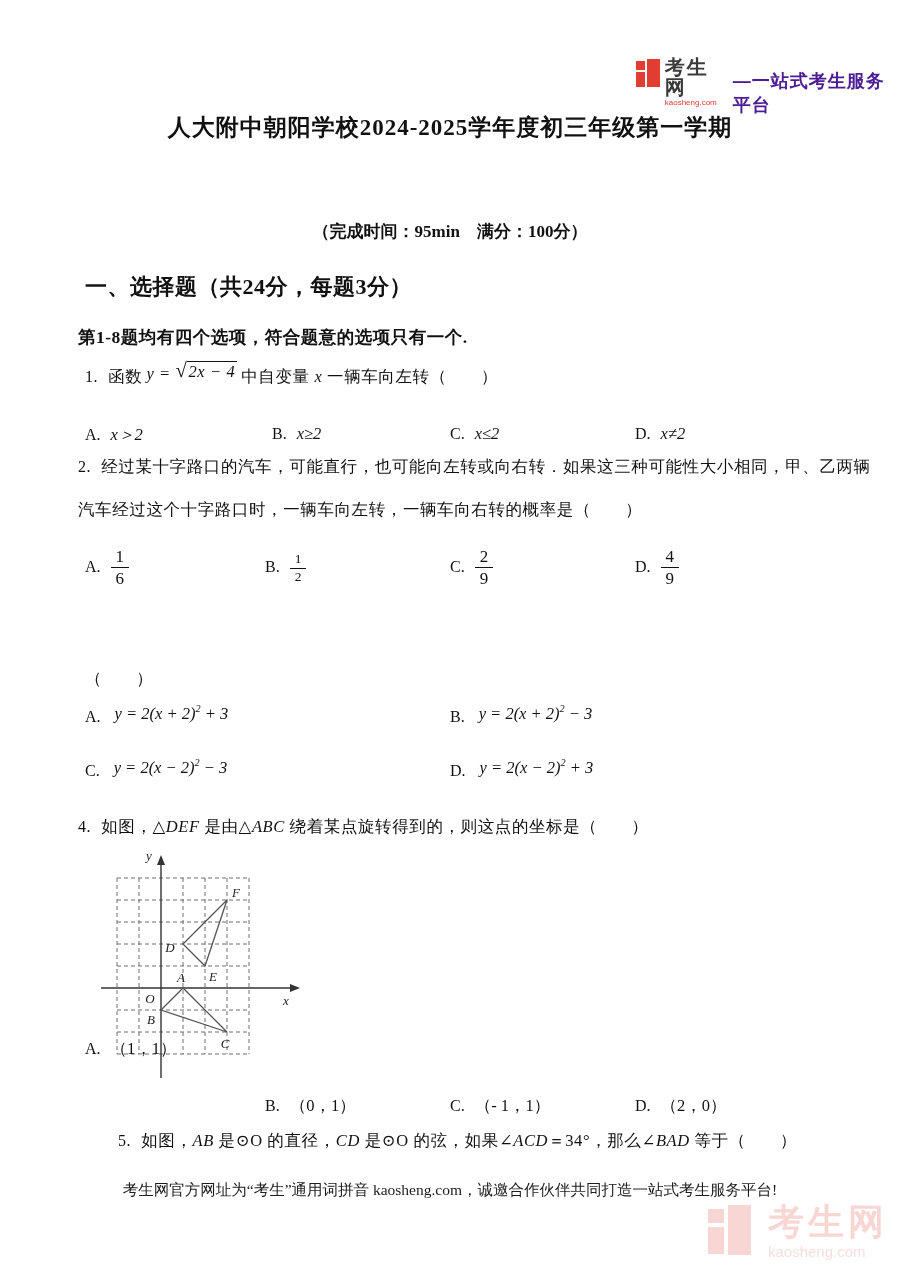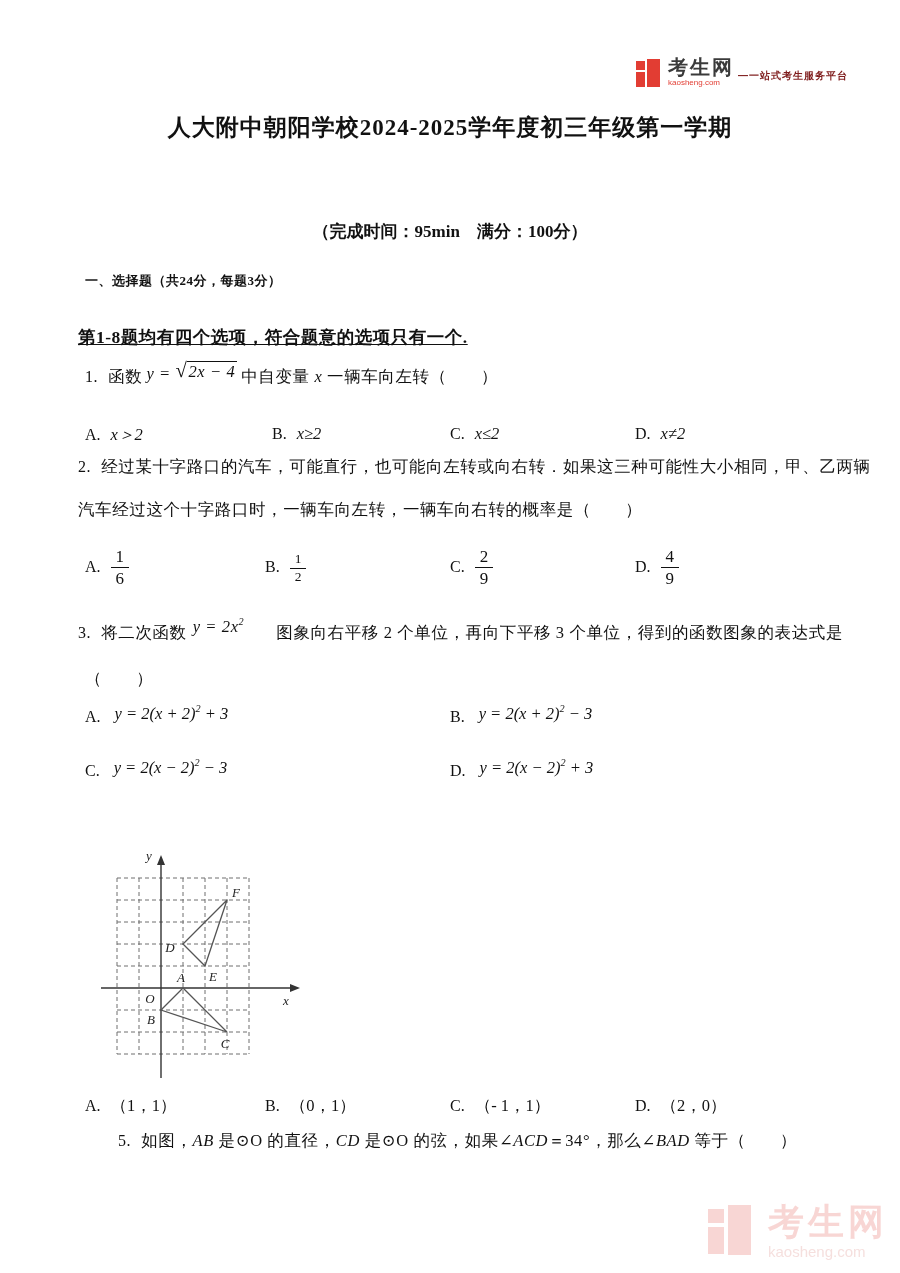--- a/index.html
+++ b/index.html
@@ -5,21 +5,21 @@
   html,body{margin:0;padding:0;background:#888;}
   .page{
     position:relative;width:900px;height:1273px;margin:0 auto;background:#ffffff;
     font-family:"Liberation Serif","DejaVu Serif",serif;color:#111;overflow:hidden;
   }
   .abs{position:absolute;white-space:nowrap;}
   .center{left:0;width:900px;text-align:center;}
   .title{font-size:23px;font-weight:bold;letter-spacing:1px;}
   .subtitle{font-size:23px;font-weight:bold;letter-spacing:2px;}
   .meta{font-size:17px;font-weight:bold;}
-  .sec-head{font-size:13px;font-weight:bold;letter-spacing:0.5px;}
+  .sec-head{font-size:22px;font-weight:bold;letter-spacing:0.5px;}
   .note{font-size:17.5px;font-weight:bold;letter-spacing:0.5px;}
   .qtext{font-size:16.5px;letter-spacing:0.6px;}
   .qnum{font-size:16px;margin-right:10px;}
   .mi{font-style:italic;font-family:"Liberation Serif","DejaVu Serif",serif;}
   .opt-label{font-size:16px;margin-right:10px;}
   .opt{font-size:16.5px;}
   
   .sqrt{display:inline-block;transform:translateY(-2px);}
   .sqrt-sym{font-size:1.25em;font-style:normal;}
   .radicand{border-top:1.4px solid #111;padding:0 2px 0 1px;font-style:italic;}
@@ -33,21 +33,21 @@
   .raised-sm{display:inline-block;transform:translateY(-3px);margin:0 4px;}
   
   .logo{position:absolute;left:636px;top:57px;display:flex;align-items:flex-start;}
   .logo-mark{position:relative;width:27px;height:32px;margin-right:5px;}
   .logo-mark .b1{position:absolute;left:0;top:4px;width:9px;height:9px;background:#e23d33;}
   .logo-mark .b2{position:absolute;left:0;top:15px;width:9px;height:15px;background:#e23d33;}
   .logo-mark .b3{position:absolute;left:11px;top:2px;width:13px;height:28px;background:#e23d33;}
   .logo-brand{display:flex;flex-direction:column;line-height:1;}
   .logo-name{font-size:20px;font-weight:bold;color:#3a3a3a;letter-spacing:2px;font-family:"Liberation Sans","DejaVu Sans",sans-serif;}
   .logo-domain{font-size:8px;color:#e23d33;margin-top:2px;font-family:"Liberation Sans","DejaVu Sans",sans-serif;}
-  .logo-tagline{font-size:10px;font-weight:bold;color:#7f1d1d;margin:12px 0 0 4px;letter-spacing:1px;font-family:"Liberation Sans","DejaVu Sans",sans-serif;}
+  .logo-tagline{font-size:18px;font-weight:bold;color:#4c1d95;margin:12px 0 0 10px;letter-spacing:1px;font-family:"Liberation Sans","DejaVu Sans",sans-serif;}
   
   .footer{font-size:15.5px;color:#1c1c1c;}
   
   .wm{position:absolute;right:12px;top:1202px;display:flex;align-items:center;opacity:0.55;}
   .wm-mark{position:relative;width:52px;height:58px;margin-right:8px;}
   .wm-mark .b1{position:absolute;left:0;top:7px;width:16px;height:14px;background:#f3b5b1;}
   .wm-mark .b2{position:absolute;left:0;top:25px;width:16px;height:27px;background:#f3b5b1;}
   .wm-mark .b3{position:absolute;left:20px;top:3px;width:23px;height:50px;background:#f3b5b1;}
   .wm-text{display:flex;flex-direction:column;line-height:1;}
   .wm-name{font-size:36px;font-weight:bold;color:#f3b5b1;letter-spacing:4px;font-family:"Liberation Sans","DejaVu Sans",sans-serif;}
@@ -75,21 +75,21 @@
       <span class="logo-name">考生网</span>
       <span class="logo-domain">kaosheng.com</span>
     </div>
     <span class="logo-tagline">—一站式考生服务平台</span>
   </div>
 
   <div class="abs center title" style="top:112px;">人大附中朝阳学校2024-2025学年度初三年级第一学期</div>
   <div class="abs center meta" style="top:220px;">（完成时间：95min　满分：100分）</div>
 
   <div class="abs sec-head" style="left:85px;top:272px;">一、选择题（共24分，每题3分）</div>
-  <div class="abs note" style="left:78px;top:325px;text-decoration:underline;">第1-8题均有四个选项，符合题意的选项只有一个.</div>
+  <div class="abs note" style="left:78px;top:325px;">第1-8题均有四个选项，符合题意的选项只有一个.</div>
 
   <div class="abs qtext" style="left:85px;top:364px;">
     <span class="qnum">1.</span><span>函数</span><span class="raised-sm"><span class="mi">y = </span><span class="sqrt"><span class="sqrt-sym">√</span><span class="radicand">2x − 4</span></span></span><span>中自变量 </span><span class="mi">x</span><span> 一辆车向左转（　　）</span>
   </div>
   <div>
     <span class="abs opt" style="left:85px;top:424px;"><span class="opt-label">A.</span><span class="mi">x＞2</span></span>
     <span class="abs opt" style="left:272px;top:424px;text-align:right;"><span class="opt-label">B.</span><span class="mi">x≥2</span></span>
     <span class="abs opt" style="left:450px;top:424px;"><span class="opt-label">C.</span><span class="mi">x≤2</span></span>
     <span class="abs opt" style="left:635px;top:424px;"><span class="opt-label">D.</span><span class="mi">x≠2</span></span>
   </div>
@@ -110,31 +110,31 @@
     <span class="abs opt" style="left:450px;top:546px;"><span class="opt-label">C.</span><span class="frac">
           <span class="fnum">2</span>
           <span class="fden">9</span>
         </span></span>
     <span class="abs opt" style="left:635px;top:546px;"><span class="opt-label">D.</span><span class="frac">
           <span class="fnum">4</span>
           <span class="fden">9</span>
         </span></span>
   </div>
 
-  <div class="abs qtext" style="left:78px;top:622px;">
-    <span class="qnum">3.</span><span>将二次函数</span><span class="raised mi"><span>y = 2x</span><sup>2</sup></span><span style="margin-left:26px;">图象向右平移 2 个单位，再向下平移 3 个单位，得到的函数图象的表达式是</span>
-  </div>
   <div class="abs qtext" style="left:85px;top:668px;">（　　）</div>
   <div>
     <span class="abs opt" style="left:85px;top:706px;"><span class="opt-label">A.</span><span class="raised-sm mi"><span>y = 2(x + 2)</span><sup>2</sup><span> + 3</span></span></span>
     <span class="abs opt" style="left:450px;top:706px;"><span class="opt-label">B.</span><span class="raised-sm mi"><span>y = 2(x + 2)</span><sup>2</sup><span> − 3</span></span></span>
     <span class="abs opt" style="left:85px;top:760px;"><span class="opt-label">C.</span><span class="raised-sm mi"><span>y = 2(x − 2)</span><sup>2</sup><span> − 3</span></span></span>
     <span class="abs opt" style="left:450px;top:760px;"><span class="opt-label">D.</span><span class="raised-sm mi"><span>y = 2(x − 2)</span><sup>2</sup><span> + 3</span></span></span>
   </div>
 
+  <div class="abs qtext" style="left:78px;top:816px;">
+    <span class="qnum">4.</span><span>如图，△</span><span class="mi">DEF</span><span> 是由△</span><span class="mi">ABC</span><span> 绕着某点旋转得到的，则这点的坐标是（　　）</span>
+  </div>
 
   <svg class="fig" id="fig-svg" width="218" height="250" viewBox="0 0 218 250">
       <line x1="24" y1="36" x2="24" y2="212" class="grid"></line>
       <line x1="46" y1="36" x2="46" y2="212" class="grid"></line>
       <line x1="90" y1="36" x2="90" y2="212" class="grid"></line>
       <line x1="112" y1="36" x2="112" y2="212" class="grid"></line>
       <line x1="134" y1="36" x2="134" y2="212" class="grid"></line>
       <line x1="156" y1="36" x2="156" y2="212" class="grid"></line>
       <line x1="24" y1="212" x2="156" y2="212" class="grid"></line>
       <line x1="24" y1="190" x2="156" y2="190" class="grid"></line>
@@ -155,30 +155,31 @@
       <text x="88" y="140" class="flab" text-anchor="middle">A</text>
       <text x="58" y="182" class="flab" text-anchor="middle">B</text>
       <text x="132" y="206" class="flab" text-anchor="middle">C</text>
       <polygon points="90,102 112,124 134,58" class="tri"></polygon>
       <text x="77" y="110" class="flab" text-anchor="middle">D</text>
       <text x="120" y="139" class="flab" text-anchor="middle">E</text>
       <text x="143" y="55" class="flab" text-anchor="middle">F</text>
     </svg>
 
   <div>
-    <span class="abs opt" style="left:85px;top:1095px;"><span class="opt-label">A.</span><span>（1，1）</span></span>
+    <span class="abs opt" style="left:85px;top:1038px;"><span class="opt-label">A.</span><span>（1，1）</span></span>
     <span class="abs opt" style="left:265px;top:1095px;"><span class="opt-label">B.</span><span>（0，1）</span></span>
     <span class="abs opt" style="left:450px;top:1095px;"><span class="opt-label">C.</span><span>（- 1，1）</span></span>
     <span class="abs opt" style="left:635px;top:1095px;"><span class="opt-label">D.</span><span>（2，0）</span></span>
   </div>
 
   <div class="abs qtext" style="left:78px;top:1130px;margin-left:40px;">
     <span class="qnum">5.</span><span>如图，</span><span class="mi">AB</span><span> 是⊙O 的直径，</span><span class="mi">CD</span><span> 是⊙O 的弦，如果∠</span><span class="mi">ACD</span><span>＝34°，那么∠</span><span class="mi">BAD</span><span> 等于（　　）</span>
   </div>
 
+  <div class="abs center footer" style="top:1180px;">考生网官方网址为“考生”通用词拼音 kaosheng.com，诚邀合作伙伴共同打造一站式考生服务平台!</div>
 
   <div class="wm">
     <div class="wm-mark">
       <div class="b1"></div>
         <div class="b2"></div>
         <div class="b3"></div>
     </div>
     <div class="wm-text">
       <span class="wm-name">考生网</span>
       <span class="wm-domain">kaosheng.com</span>

